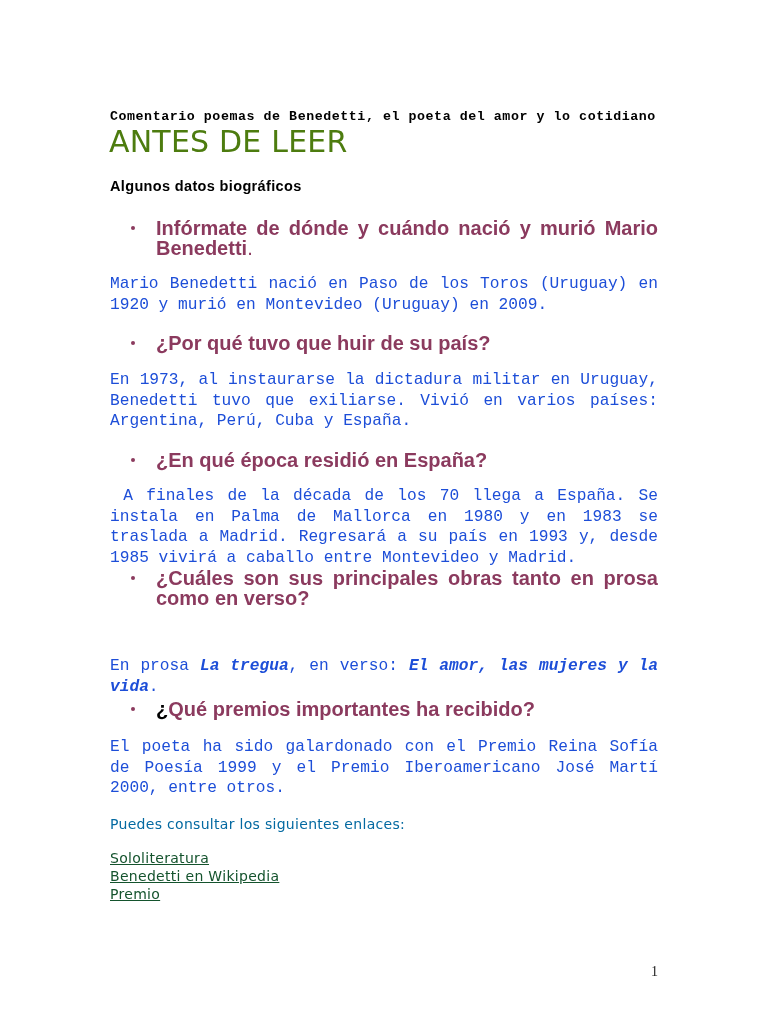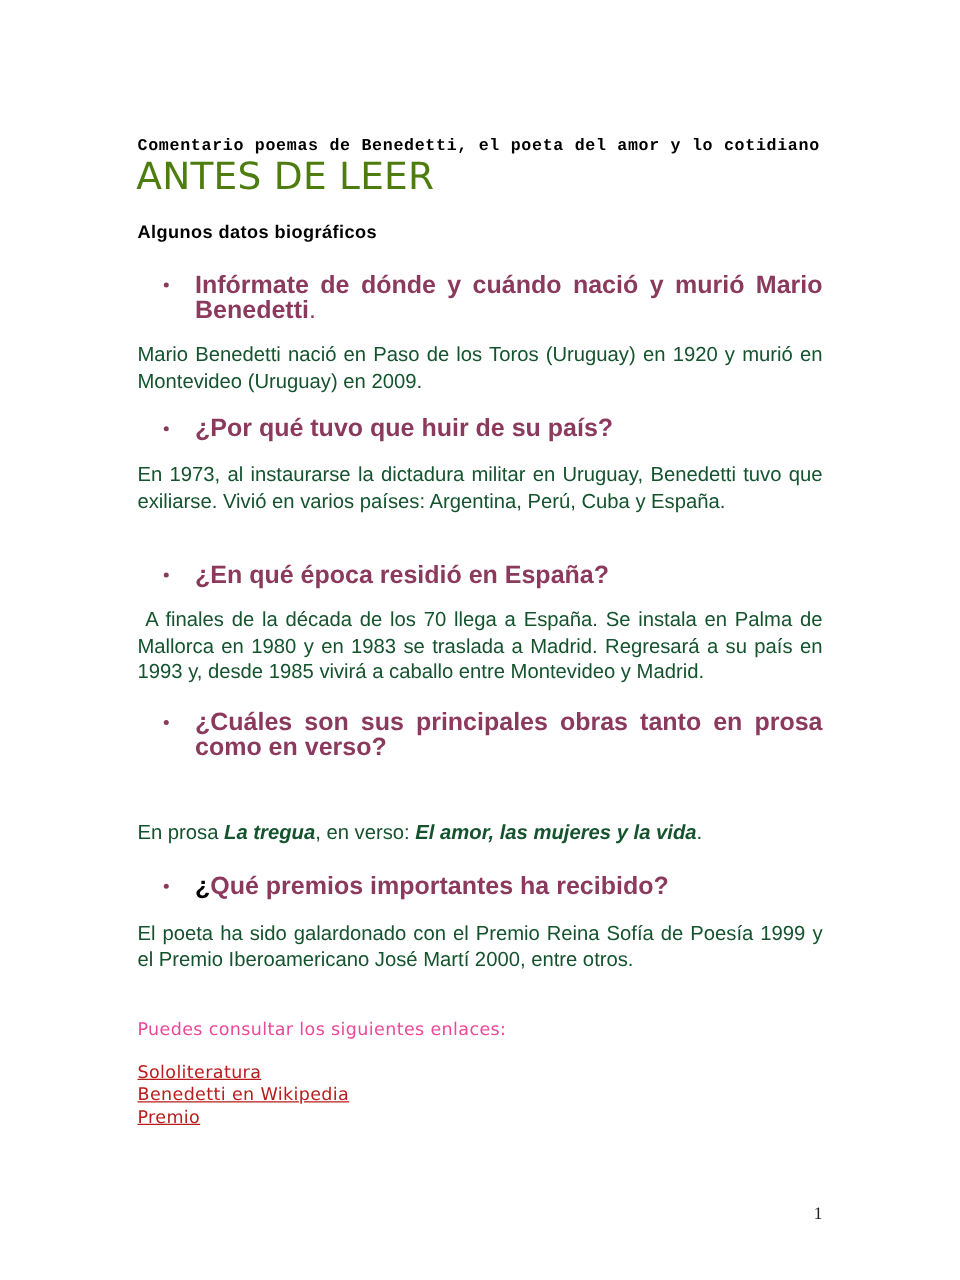--- a/index.html
+++ b/index.html
@@ -83,53 +83,53 @@
       font-weight: normal;
       color: #8b3a5e;
     }
     .q .q-text .black {
       color: #000000;
     }
     .answer {
       position: absolute;
       left: 0;
       width: 548px;
-      font-family: Liberation Sans, sans-serif;
+      font-family: Liberation Mono, monospace;
       font-size: 16.2px;
       line-height: 20.5px;
       text-align: justify;
       text-align-last: left;
-      color: #14532d;
+      color: #1d4ed8;
     }
     .answer em {
       font-style: italic;
       font-weight: bold;
     }
     .links-intro {
       position: absolute;
       top: 816px;
       left: 0;
       font-family: "DejaVu Sans", sans-serif;
       font-size: 14px;
-      color: #ec4899;
+      color: #0369a1;
       letter-spacing: 0.3px;
       white-space: nowrap;
     }
     .links {
       position: absolute;
       top: 849px;
       left: 0;
       font-family: "DejaVu Sans", sans-serif;
       font-size: 14px;
       line-height: 18px;
       letter-spacing: 0.3px;
     }
     .links a {
       display: block;
-      color: #b91c1c;
+      color: #14532d;
       white-space: nowrap;
     }
     .page-number {
       position: absolute;
       top: 964px;
       left: 651px;
       font-family: "Liberation Serif", serif;
       font-size: 14px;
       color: #222222;
     }

